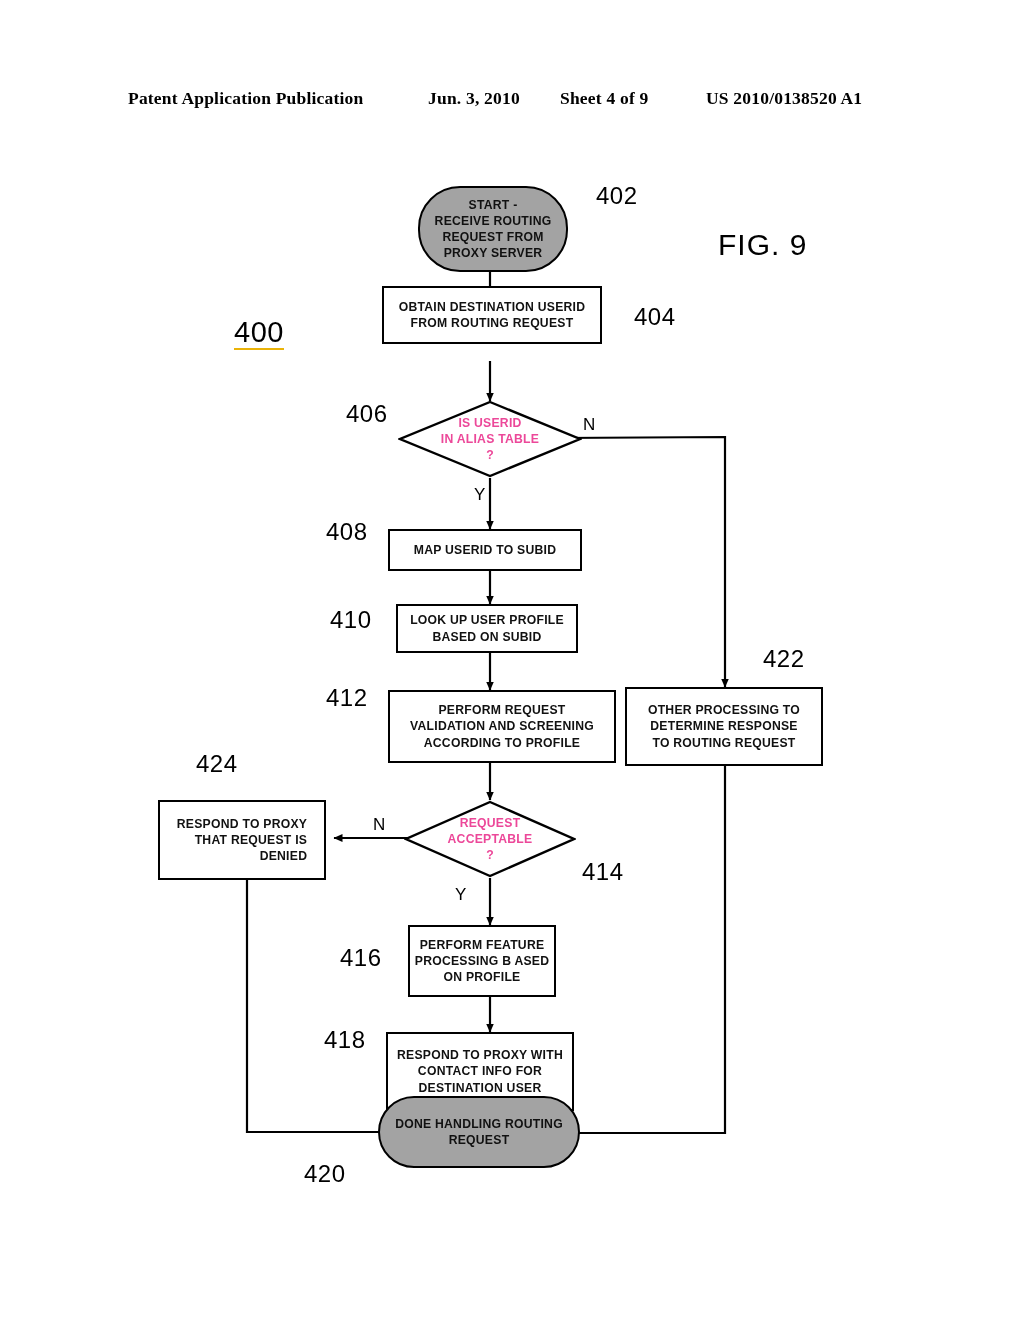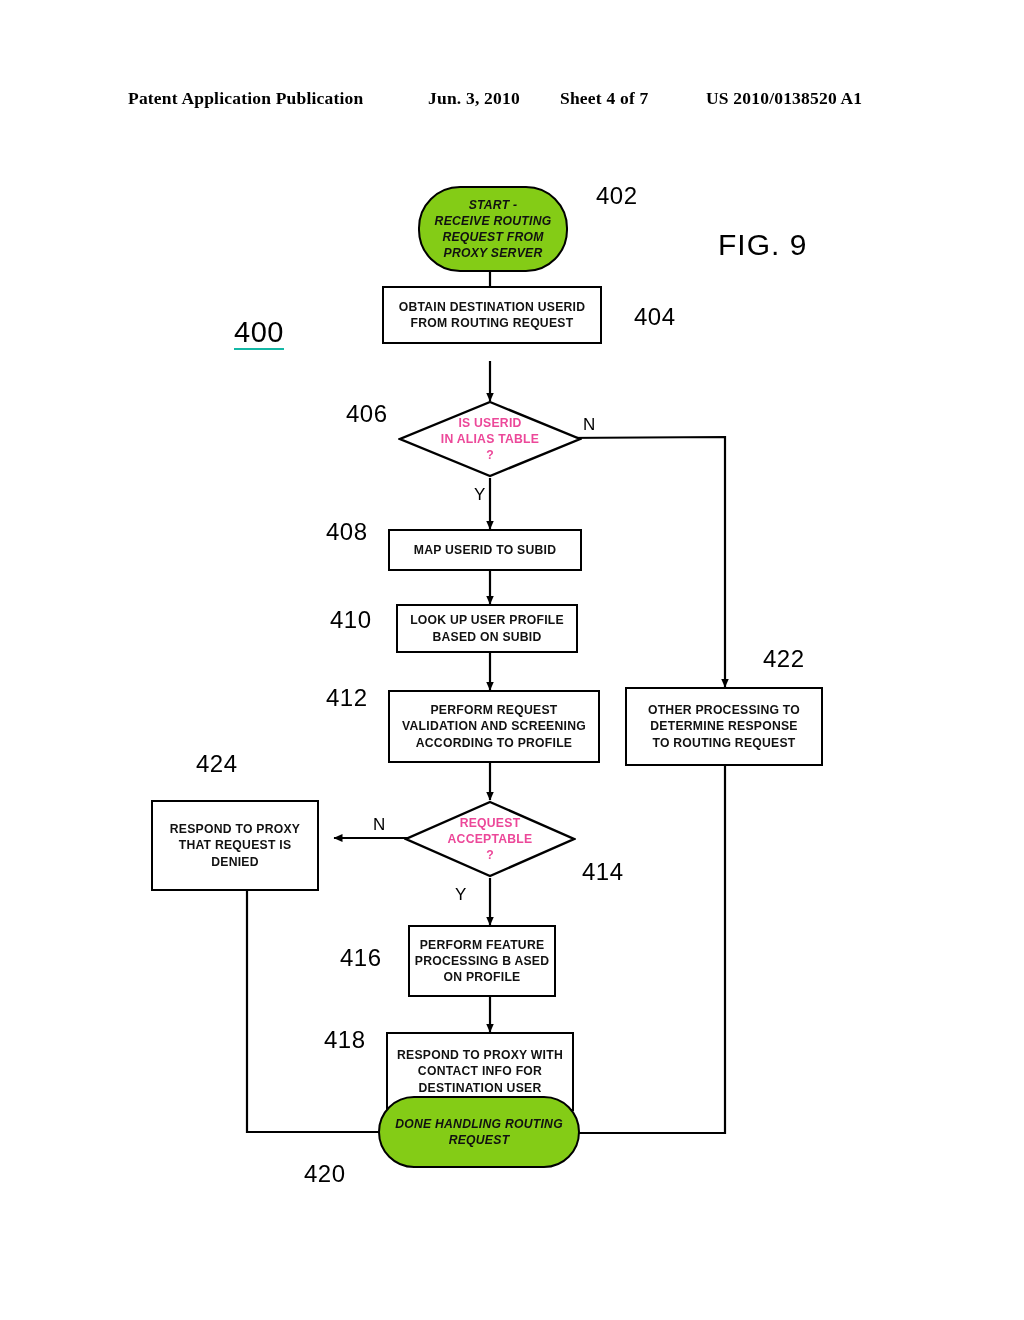--- a/index.html
+++ b/index.html
@@ -47,21 +47,21 @@
     font-size: 30px;
     letter-spacing: 1px;
     font-family: "Liberation Sans", sans-serif;
   }
   #fig-number-400 {
     position: absolute;
     left: 234px;
     top: 318px;
     font-size: 29px;
     letter-spacing: 0.5px;
-    border-bottom: 2px solid #14b8a6;
+    border-bottom: 2px solid #eab308;
     padding-bottom: 1px;
     line-height: 1;
   }
 
   
   #flow-svg {
     position: absolute;
     left: 0;
     top: 0;
     width: 1024px;
@@ -79,22 +79,21 @@
     font-size: 12.2px;
     line-height: 1.32;
     letter-spacing: 0.25px;
     font-weight: bold;
     font-family: "Liberation Sans", sans-serif;
     color: #111;
   }
   .node-terminal {
     border: 2.4px solid #000;
     border-radius: 42px;
-    background: #84cc16;
-    font-style: italic;
+    background: #a3a3a3;
   }
   .node-process {
     border: 2.2px solid #000;
     background: #fff;
   }
   .node-decision-wrap {
     position: absolute;
   }
   .node-decision-wrap .dec-label {
     position: absolute;
@@ -129,21 +128,21 @@
     font-family: "Liberation Sans", sans-serif;
     color: #000;
   }
 </style>
 </head>
 <body>
 
 <div id="page-header">
   <span class="hdr hdr-pub">Patent Application Publication</span>
   <span class="hdr hdr-date">Jun. 3, 2010</span>
-  <span class="hdr hdr-sheet">Sheet 4 of 7</span>
+  <span class="hdr hdr-sheet">Sheet 4 of 9</span>
   <span class="hdr hdr-num">US 2010/0138520 A1</span>
 </div>
 
 <div id="fig-caption">FIG. 9</div>
 <div id="fig-number-400">400</div>
 
 <svg id="flow-svg" viewBox="0 0 1024 1320">
   <defs>
     <marker id="ah" markerWidth="11" markerHeight="11" refX="8.5" refY="4" orient="auto" markerUnits="userSpaceOnUse">
       <path d="M0,0 L9,4 L0,8 z" fill="#000"></path>
@@ -209,41 +208,41 @@
 <div class="node node-process" style="left:388px; top:529px; width:194px; height:42px;">
   <span>MAP USERID TO SUBID</span>
 </div>
 <div class="ref-num" style="left:326px; top:518px;">408</div>
 
 <div class="node node-process" style="left:396px; top:604px; width:182px; height:49px;">
   <span>LOOK UP USER PROFILE<br>BASED ON SUBID</span>
 </div>
 <div class="ref-num" style="left:330px; top:606px;">410</div>
 
-<div class="node node-process" style="left:388px; top:690px; width:212px; height:73px;">
+<div class="node node-process" style="left:388px; top:690px; width:228px; height:73px;">
   <span>PERFORM REQUEST<br>VALIDATION AND SCREENING<br>ACCORDING TO PROFILE</span>
 </div>
 <div class="ref-num" style="left:326px; top:684px;">412</div>
 
 <div class="node node-process" style="left:625px; top:687px; width:198px; height:79px;">
   <span>OTHER PROCESSING TO<br>DETERMINE RESPONSE<br>TO ROUTING REQUEST</span>
 </div>
 <div class="ref-num" style="left:763px; top:645px;">422</div>
 
 <div class="node-decision-wrap" style="left:404px; top:800px; width:172px; height:78px;">
   <svg width="172" height="78" viewBox="0 0 172 78" style="position:absolute;left:0;top:0;">
     <polygon points="86,2 170,39 86,76 2,39" fill="#fff" stroke="#000" stroke-width="2.4"></polygon>
   </svg>
   <div class="dec-label">REQUEST<br>ACCEPTABLE<br>?</div>
 </div>
 <div class="ref-num" style="left:582px; top:858px;">414</div>
 <div class="branch-letter" style="left:373px; top:815px;">N</div>
 <div class="branch-letter" style="left:455px; top:885px;">Y</div>
 
-<div class="node node-process" style="left:151px; top:800px; width:168px; height:91px;">
+<div class="node node-process" style="left:158px; top:800px; width:168px; height:80px;text-align:right;">
   <span>RESPOND TO PROXY<br>THAT REQUEST IS<br>DENIED</span>
 </div>
 <div class="ref-num" style="left:196px; top:750px;">424</div>
 
 <div class="node node-process" style="left:408px; top:925px; width:148px; height:72px;">
   <span>PERFORM FEATURE<br>PROCESSING B ASED<br>ON PROFILE</span>
 </div>
 <div class="ref-num" style="left:340px; top:944px;">416</div>
 
 <div class="node node-process" style="left:386px; top:1032px; width:188px; height:79px;">

